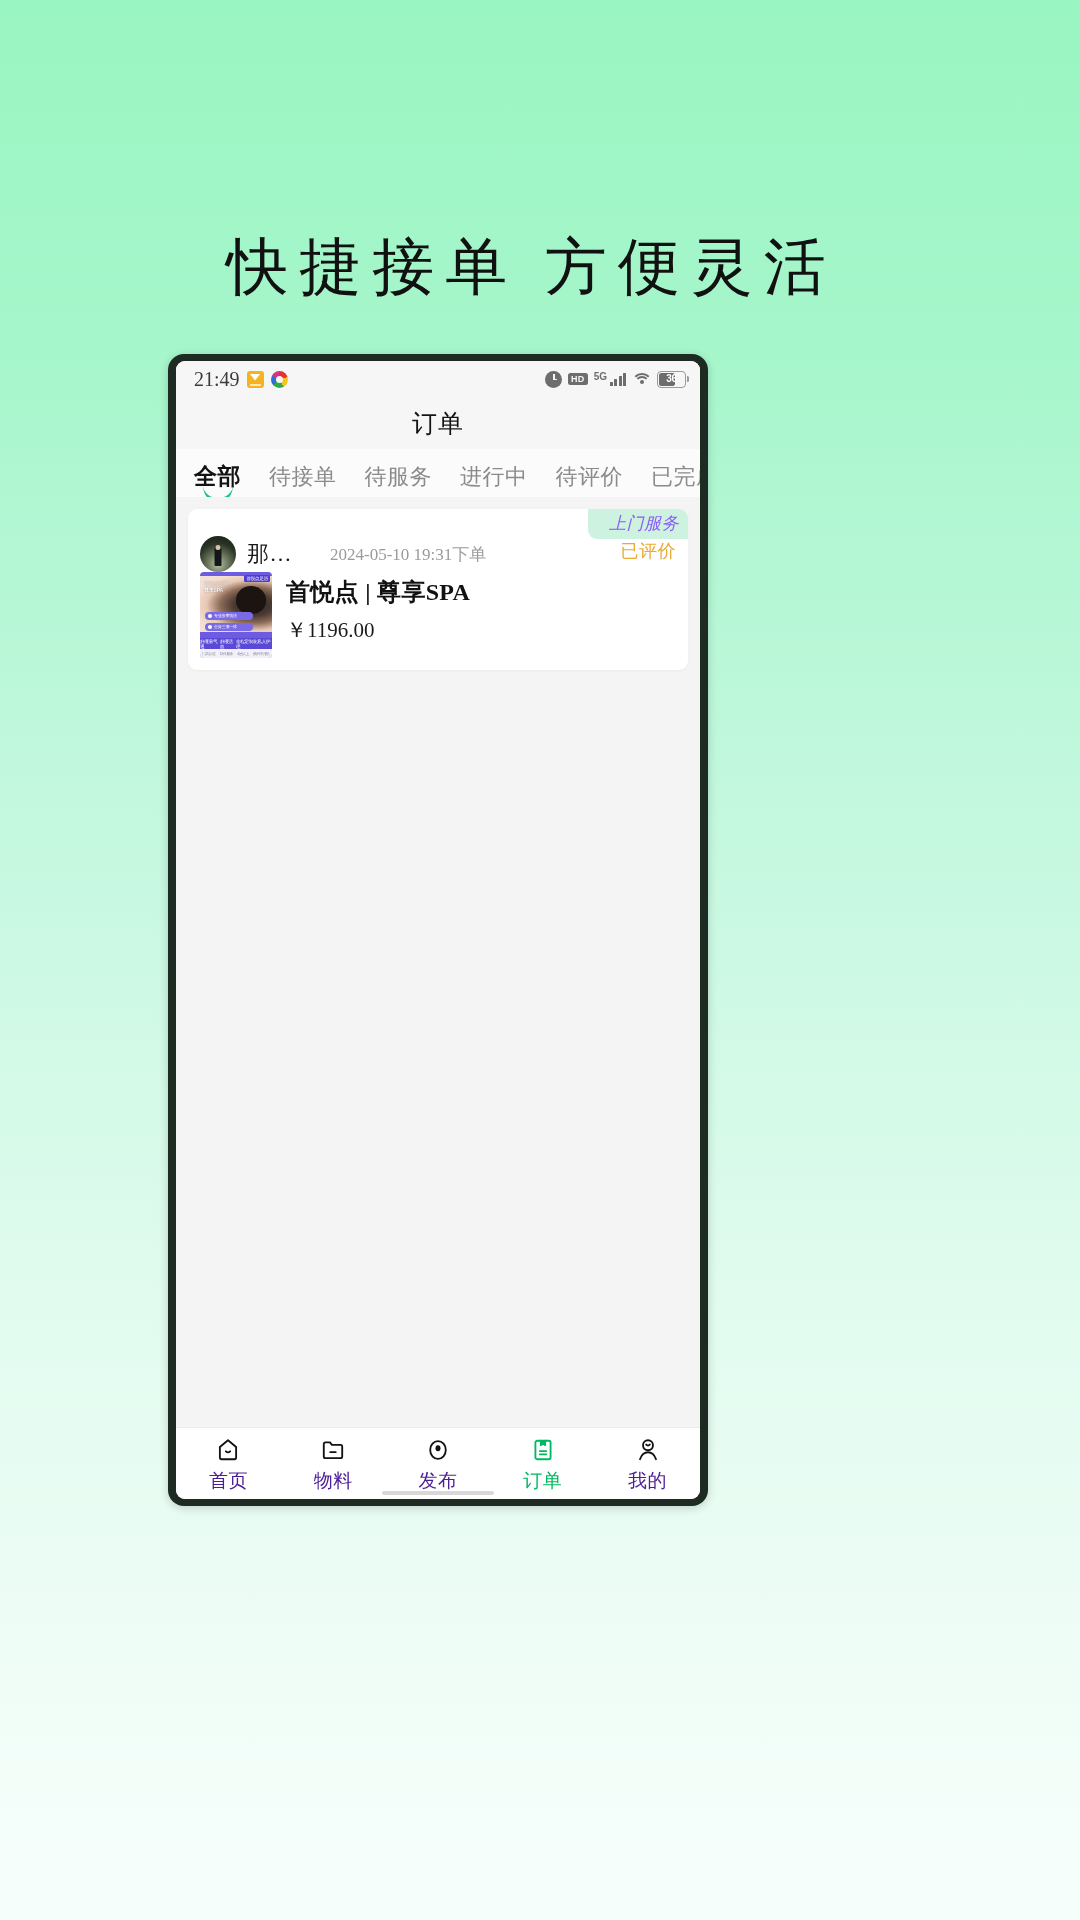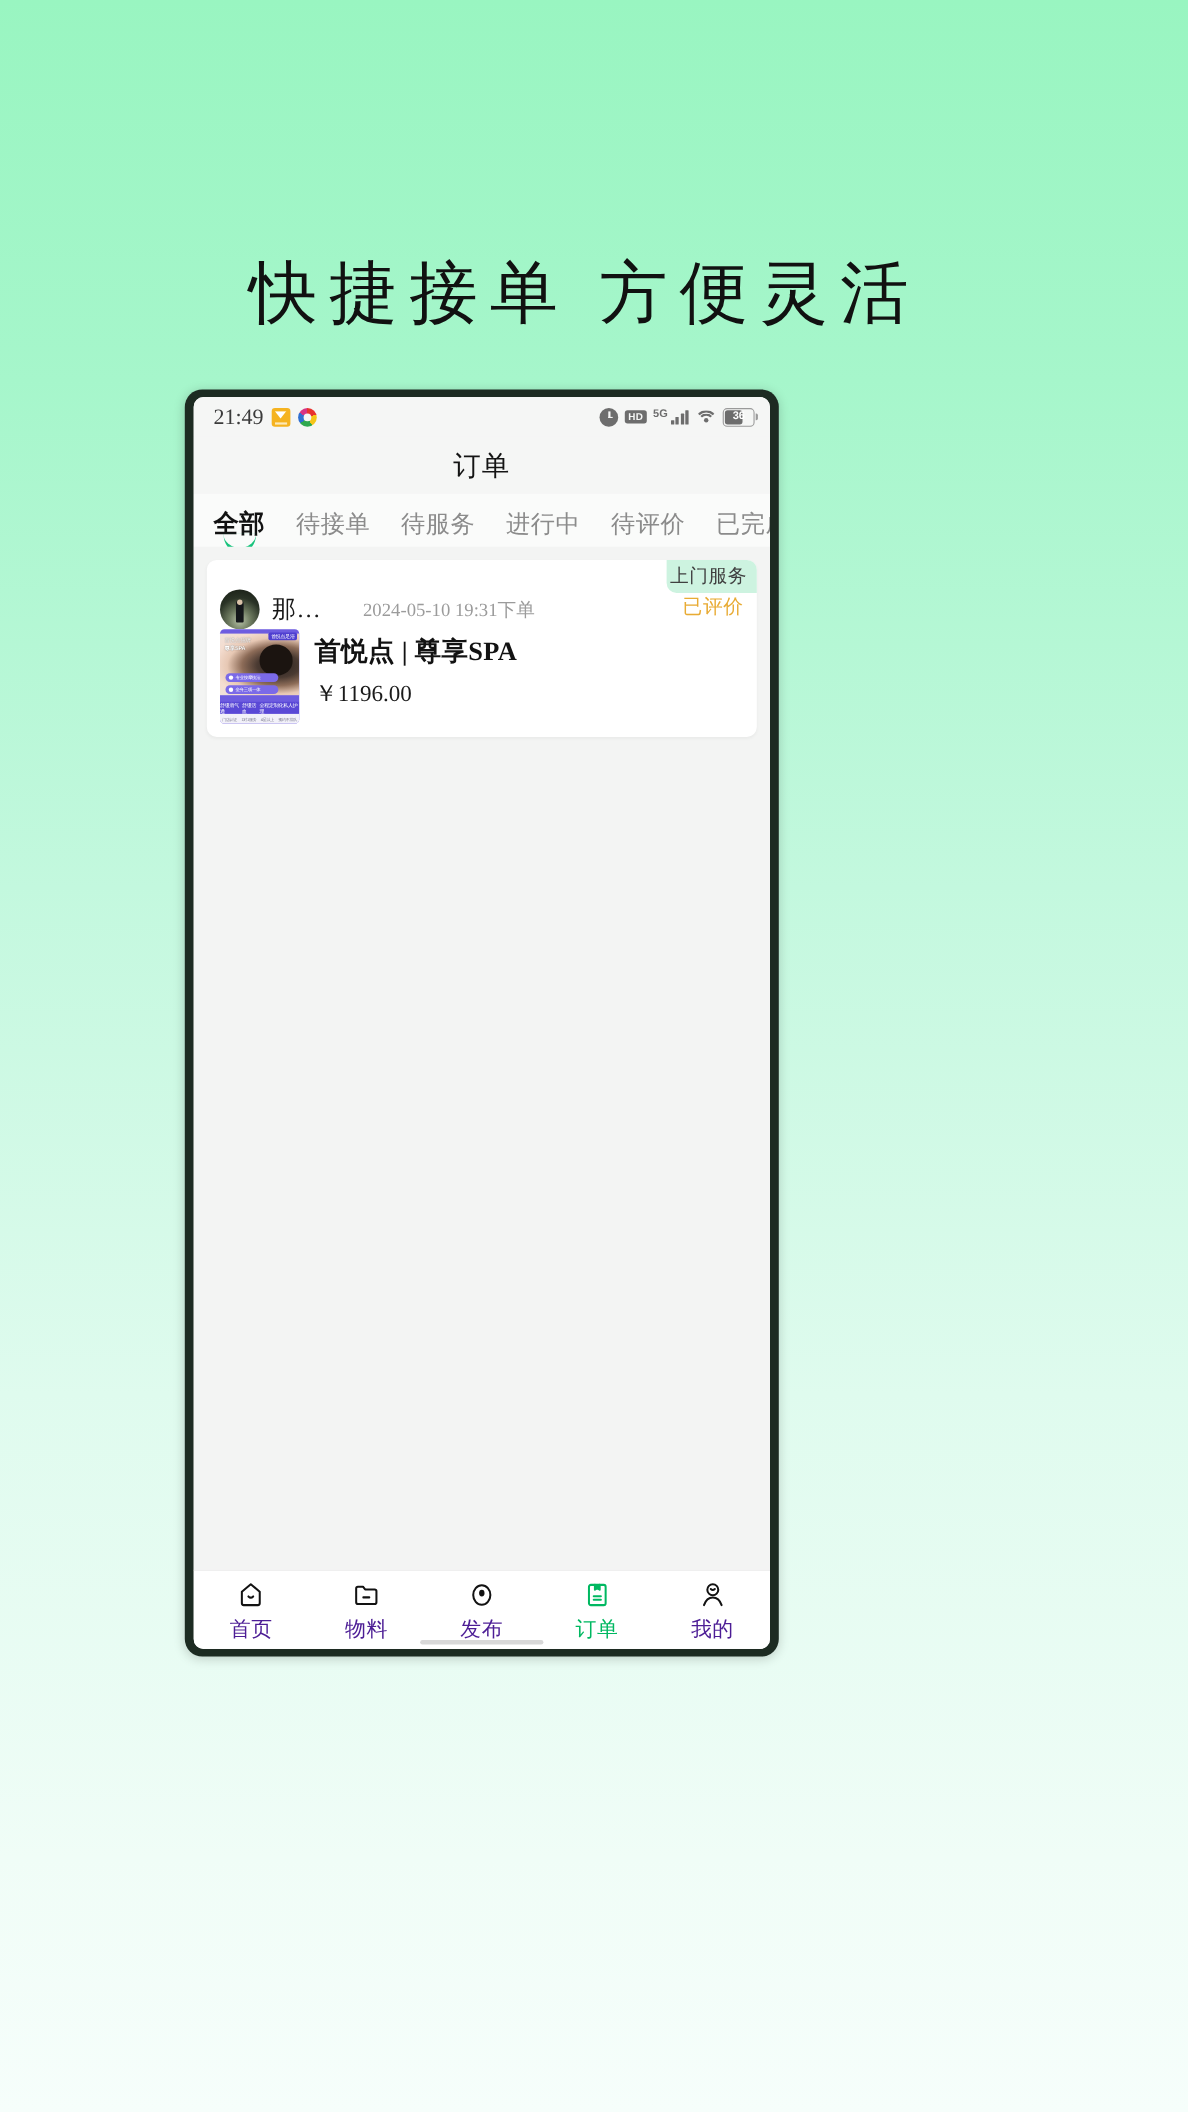--- a/index.html
+++ b/index.html
@@ -329,26 +329,27 @@
     padding: 10px 12px 12px 12px;
     box-sizing: border-box;
     position: relative;
     box-shadow: 0 1px 3px rgba(0,0,0,0.04);
   }
   .badge-service {
     position: absolute;
     right: 0;
     top: 0;
     background: #cdf3e0;
-    color: #404040;
+    color: #8b5cf6;
     font-family: "Liberation Serif", serif;
     font-size: 17px;
-    padding: 3px 9px 4px 3px;
+    padding: 3px 9px 4px 21px;
     border-radius: 0 9px 0 9px;
     letter-spacing: 0.5px;
+    font-style: italic;
   }
   .card-top {
     display: flex;
     align-items: center;
     margin-top: 17px;
     position: relative;
   }
   .avatar {
     width: 36px; height: 36px;
     border-radius: 50%;

